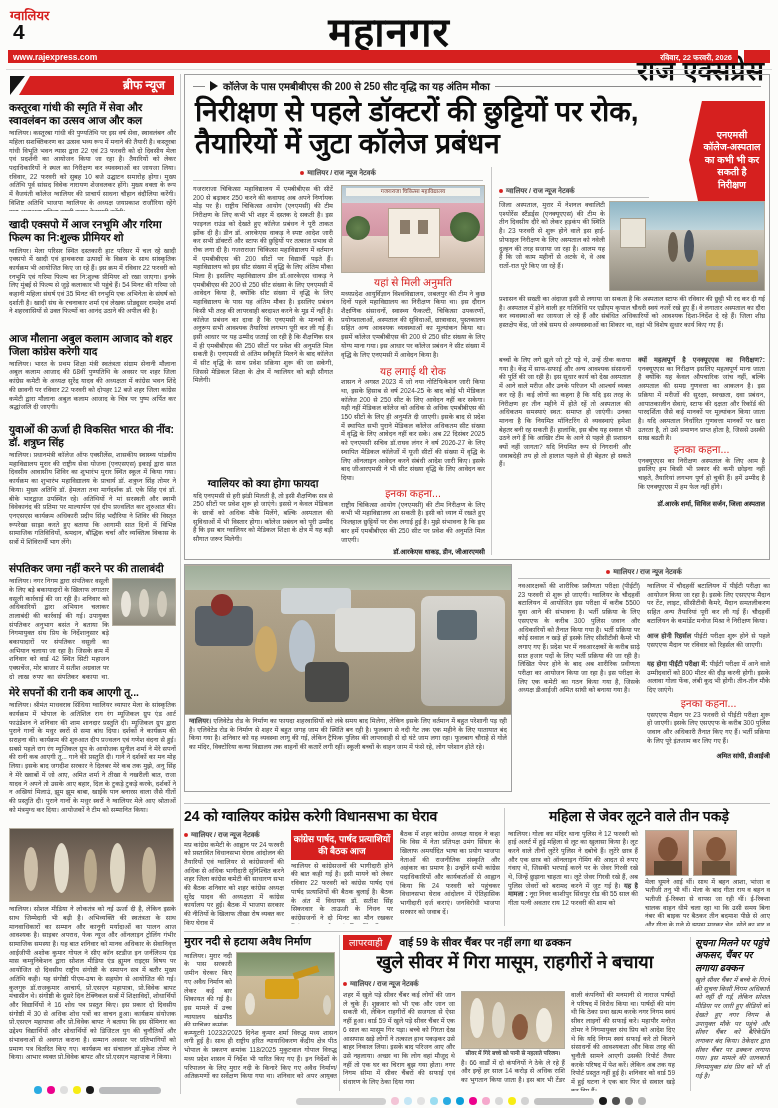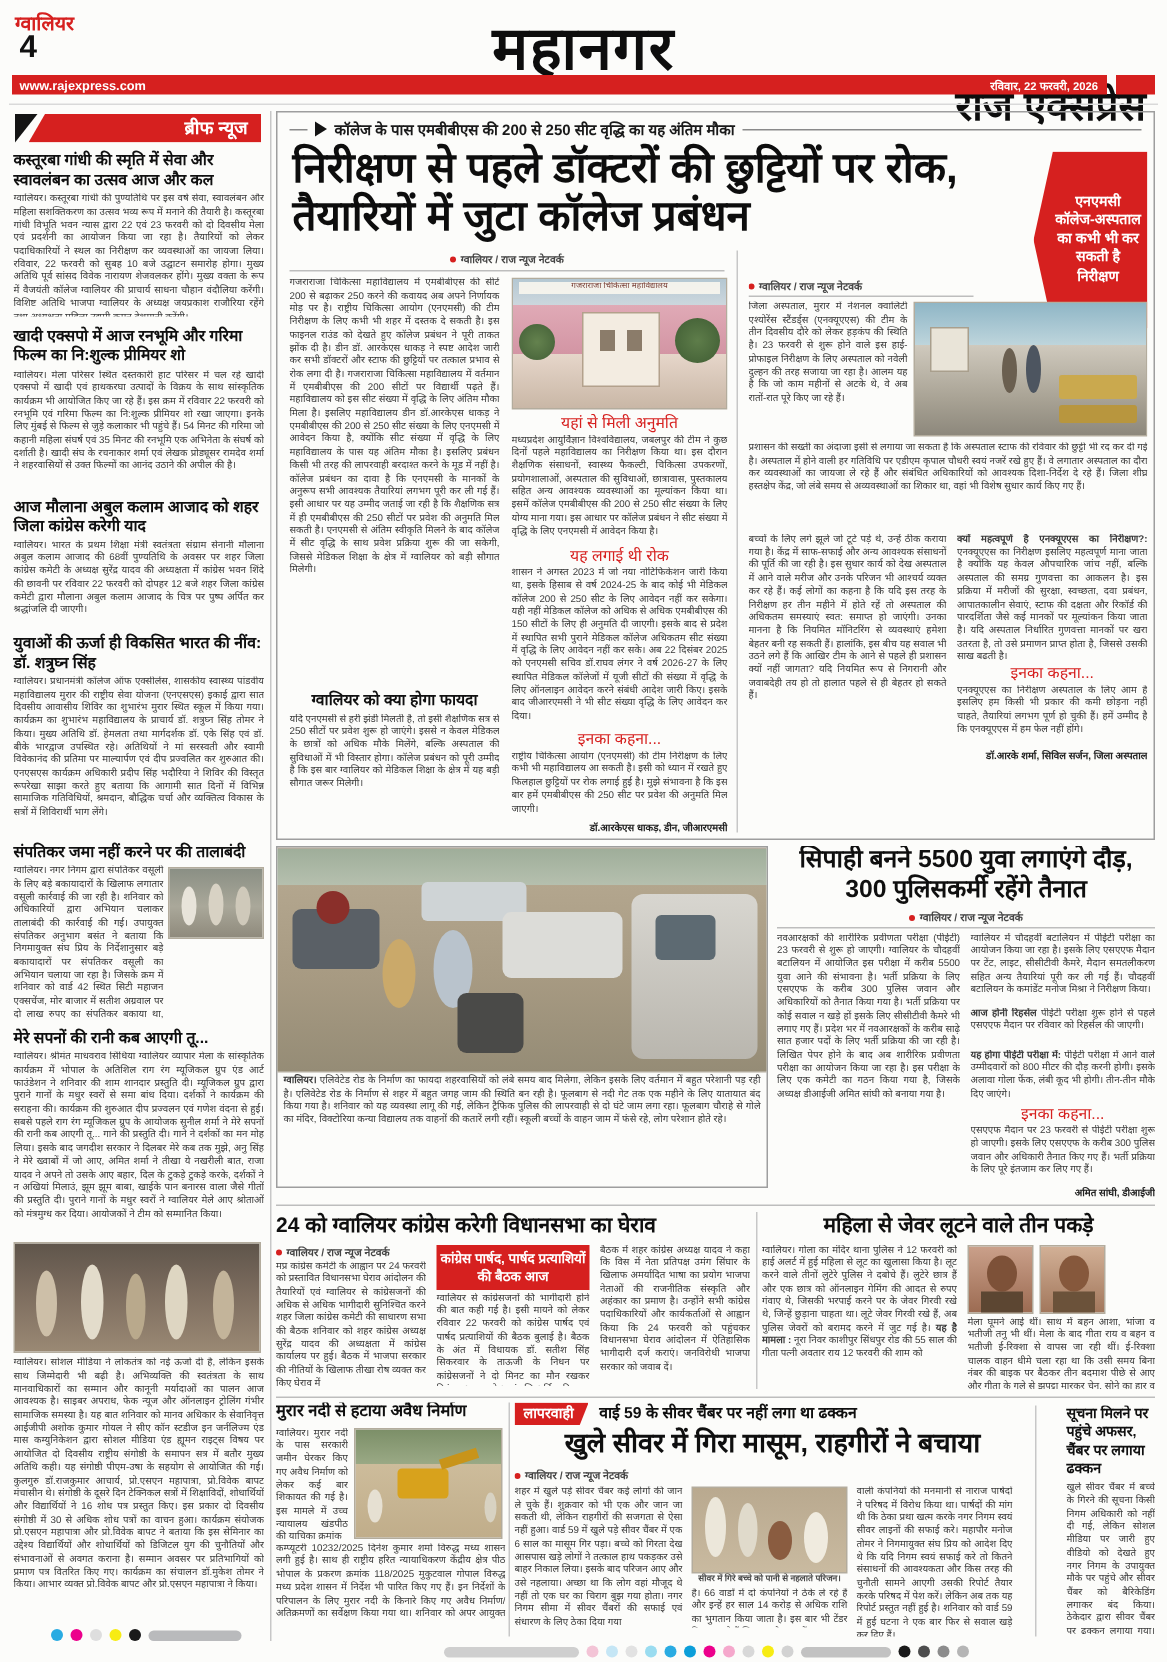--- a/index.html
+++ b/index.html
@@ -40,21 +40,21 @@
   .kicker{display:flex;align-items:center;gap:5px;}
   .kicker .ln{height:1px;background:#8a8a8a;}
   .kicker .arrow{width:0;height:0;border-left:8px solid #141414;border-top:5px solid transparent;border-bottom:5px solid transparent;}
   .kicker .kt{font-size:10px;font-weight:bold;color:#1a1a1a;white-space:nowrap;}
   .h17{font-size:16.5px;font-weight:800;line-height:1.2;color:#0f0f0f;}
   .h15{font-size:14px;font-weight:800;line-height:1.25;color:#0f0f0f;}
   .h19{font-size:18px;font-weight:800;line-height:1.2;color:#0f0f0f;}
   .h11{font-size:11px;font-weight:800;line-height:1.25;color:#0f0f0f;}
   .banner{background:#d6201f;color:#fff;font-size:12.5px;font-weight:bold;text-align:center;line-height:21px;white-space:nowrap;overflow:hidden;}
   .congress-box{background:#d6201f;color:#fff;font-size:9px;font-weight:bold;text-align:center;line-height:1.35;padding:3px 2px;}
-  .label-slant{background:#d6201f;color:#fff;font-size:9.5px;font-weight:bold;text-align:center;line-height:15px;
+  .label-slant{background:#d6201f;color:#fff;font-size:9.5px;font-weight:normal;text-align:center;line-height:15px;
                clip-path:polygon(0 0,100% 0,88% 100%,0 100%);padding:0 10px 0 6px;}
   .subh{font-size:9.5px;font-weight:800;line-height:1.3;color:#101010;}
   .cap{font-size:5.8px;line-height:1.3;color:#4a4a4a;text-align:center;font-weight:bold;}
   .regrow{display:flex;align-items:center;gap:5px;}
   .rdot{width:8px;height:8px;border-radius:50%;flex:none;}
   .rbar{height:7px;border-radius:4px;flex:none;}
   .ph-sign{position:absolute;top:2px;left:4px;right:4px;background:rgba(250,246,238,.9);
            font-size:5.5px;color:#7a4038;text-align:center;line-height:1.4;overflow:hidden;white-space:nowrap;}
 </style>
 </head>
@@ -142,21 +142,21 @@
     </div>
     <div class="abs lead-hl" style="left:10px;top:21px;width:478px;">निरीक्षण से पहले डॉक्टरों की छुट्टियों पर रोक, तैयारियों में जुटा कॉलेज प्रबंधन</div>
     <div class="abs badge" style="left:504px;top:26px;width:76px;height:118px;">एनएमसी कॉलेज-अस्पताल का कभी भी कर सकती है निरीक्षण</div>
 
     <div class="abs byline" style="left:8px;top:93px;width:290px;text-align:center;border-bottom:1px solid #bdbdbd;padding-bottom:3px;">
       <span class="dot"></span><span>ग्वालियर / राज न्यूज नेटवर्क</span>
     </div>
     <div class="abs" style="left:8px;top:110px;width:292px;height:370px;display:flex;gap:8px;">
       <div style="width:140px;overflow:hidden;">
         <div class="tb" style="height:272px;">गजराराजा चिकित्सा महाविद्यालय में एमबीबीएस की सीटें 200 से बढ़ाकर 250 करने की कवायद अब अपने निर्णायक मोड़ पर है। राष्ट्रीय चिकित्सा आयोग (एनएमसी) की टीम निरीक्षण के लिए कभी भी शहर में दस्तक दे सकती है। इस फाइनल राउंड को देखते हुए कॉलेज प्रबंधन ने पूरी ताकत झोंक दी है। डीन डॉ. आरकेएस धाकड़ ने स्पष्ट आदेश जारी कर सभी डॉक्टरों और स्टाफ की छुट्टियों पर तत्काल प्रभाव से रोक लगा दी है। गजराराजा चिकित्सा महाविद्यालय में वर्तमान में एमबीबीएस की 200 सीटों पर विद्यार्थी पढ़ते हैं। महाविद्यालय को इस सीट संख्या में वृद्धि के लिए अंतिम मौका मिला है। इसलिए महाविद्यालय डीन डॉ.आरकेएस धाकड़ ने एमबीबीएस की 200 से 250 सीट संख्या के लिए एनएमसी में आवेदन किया है, क्योंकि सीट संख्या में वृद्धि के लिए महाविद्यालय के पास यह अंतिम मौका है। इसलिए प्रबंधन किसी भी तरह की लापरवाही बरदाश्त करने के मूड में नहीं है। कॉलेज प्रबंधन का दावा है कि एनएमसी के मानकों के अनुरूप सभी आवश्यक तैयारियां लगभग पूरी कर ली गई हैं। इसी आधार पर यह उम्मीद जताई जा रही है कि शैक्षणिक सत्र में ही एमबीबीएस की 250 सीटों पर प्रवेश की अनुमति मिल सकती है। एनएमसी से अंतिम स्वीकृति मिलने के बाद कॉलेज में सीट वृद्धि के साथ प्रवेश प्रक्रिया शुरू की जा सकेगी, जिससे मेडिकल शिक्षा के क्षेत्र में ग्वालियर को बड़ी सौगात मिलेगी।</div>
-        <div class="bsh" style="margin:4px 0 2px;">ग्वालियर को क्या होगा फायदा</div>
+        <div class="bsh" style="margin:20px 0 2px;">ग्वालियर को क्या होगा फायदा</div>
         <div class="tb" style="height:80px;">यदि एनएमसी से हरी झंडी मिलती है, तो इसी शैक्षणिक सत्र से 250 सीटों पर प्रवेश शुरू हो जाएंगे। इससे न केवल मेडिकल के छात्रों को अधिक मौके मिलेंगे, बल्कि अस्पताल की सुविधाओं में भी विस्तार होगा। कॉलेज प्रबंधन को पूरी उम्मीद है कि इस बार ग्वालियर को मेडिकल शिक्षा के क्षेत्र में यह बड़ी सौगात जरूर मिलेगी।</div>
       </div>
       <div style="width:144px;overflow:hidden;">
         <div class="ph" style="width:144px;height:88px;background:linear-gradient(180deg,#b4c7d2 0%,#ccd7dd 20%,#e0aab6 20%,#d395a4 58%,#e6d6ca 58%,#c9b7a6 100%);">
           <span class="ph-sign">गजराराजा चिकित्सा महाविद्यालय</span>
           <span class="rect" style="left:46px;top:22px;width:52px;height:50px;background:#f3ece1;border:1px solid #b3a18c;"></span>
           <span class="rect" style="left:58px;top:34px;width:10px;height:14px;background:#8b7c6a;"></span>
           <span class="rect" style="left:76px;top:34px;width:10px;height:14px;background:#8b7c6a;"></span>
           <span class="blob" style="left:108px;top:26px;width:30px;height:30px;background:radial-gradient(circle,#5e7d4a,#3f5c33);"></span>
           <span class="blob" style="left:4px;top:30px;width:24px;height:24px;background:radial-gradient(circle,#64824e,#425e36);"></span>
@@ -211,21 +211,20 @@
       <span class="blob" style="left:70px;top:60px;width:22px;height:46px;background:#caa96a;"></span>
       <span class="rect" style="left:120px;top:96px;width:44px;height:40px;background:#4a4a48;border-radius:6px;"></span>
     </div>
     <div class="tb" style="padding:2px 4px;height:52px;">
       <b>ग्वालियर।</b>
       <span>एलिवेटेड रोड के निर्माण का फायदा शहरवासियों को लंबे समय बाद मिलेगा, लेकिन इसके लिए वर्तमान में बहुत परेशानी पड़ रही है। एलिवेटेड रोड के निर्माण से शहर में बहुत जगह जाम की स्थिति बन रही है। फूलबाग से नदी गेट तक एक महीने के लिए यातायात बंद किया गया है। शनिवार को यह व्यवस्था लागू की गई, लेकिन ट्रैफिक पुलिस की लापरवाही से दो घंटे जाम लगा रहा। फूलबाग चौराहे से गोले का मंदिर, विक्टोरिया कन्या विद्यालय तक वाहनों की कतारें लगी रहीं। स्कूली बच्चों के वाहन जाम में फंसे रहे, लोग परेशान होते रहे।</span>
     </div>
   </div>
 
   <div class="abs" style="left:518px;top:564px;width:252px;height:236px;overflow:hidden;">
-    <div class="h17" style="text-align:center;">सिपाही बनने 5500 युवा लगाएंगे दौड़, 300 पुलिसकर्मी रहेंगे तैनात</div>
     <div class="byline" style="text-align:center;margin:3px 0;border-bottom:1px solid #bdbdbd;padding-bottom:2px;">
       <span class="dot"></span><span>ग्वालियर / राज न्यूज नेटवर्क</span>
     </div>
     <div style="display:flex;gap:7px;">
       <div class="tb" style="width:122px;height:178px;">नवआरक्षकों की शारीरिक प्रवीणता परीक्षा (पीईटी) 23 फरवरी से शुरू हो जाएगी। ग्वालियर के चौदहवीं बटालियन में आयोजित इस परीक्षा में करीब 5500 युवा आने की संभावना है। भर्ती प्रक्रिया के लिए एसएएफ के करीब 300 पुलिस जवान और अधिकारियों को तैनात किया गया है। भर्ती प्रक्रिया पर कोई सवाल न खड़े हों इसके लिए सीसीटीवी कैमरे भी लगाए गए हैं। प्रदेश भर में नवआरक्षकों के करीब साढ़े सात हजार पदों के लिए भर्ती प्रक्रिया की जा रही है। लिखित पेपर होने के बाद अब शारीरिक प्रवीणता परीक्षा का आयोजन किया जा रहा है। इस परीक्षा के लिए एक कमेटी का गठन किया गया है, जिसके अध्यक्ष डीआईजी अमित सांघी को बनाया गया है।</div>
       <div style="width:123px;overflow:hidden;">
         <div class="tb" style="height:48px;">ग्वालियर में चौदहवीं बटालियन में पीईटी परीक्षा का आयोजन किया जा रहा है। इसके लिए एसएएफ मैदान पर टेंट, लाइट, सीसीटीवी कैमरे, मैदान समतलीकरण सहित अन्य तैयारियां पूरी कर ली गई हैं। चौदहवीं बटालियन के कमांडेंट मनोज मिश्रा ने निरीक्षण किया।</div>
         <div class="tb" style="height:26px;margin-top:2px;"><b>आज होनी रिहर्सल</b> <span>पीईटी परीक्षा शुरू होने से पहले एसएएफ मैदान पर रविवार को रिहर्सल की जाएगी।</span></div>
         <div class="tb" style="height:34px;margin-top:2px;"><b>यह होगा पीईटी परीक्षा में:</b> <span>पीईटी परीक्षा में आने वाले उम्मीदवारों को 800 मीटर की दौड़ करनी होगी। इसके अलावा गोला फेंक, लंबी कूद भी होगी। तीन-तीन मौके दिए जाएंगे।</span></div>
         <div class="rsh" style="margin:3px 0 1px;">इनका कहना...</div>
@@ -297,21 +296,21 @@
   </div>
 
   <div class="vline" style="left:339px;top:935px;height:156px;"></div>
 
   <div class="abs" style="left:343px;top:935px;width:427px;height:158px;">
     <div style="display:flex;align-items:center;gap:7px;height:15px;width:330px;">
       <span class="label-slant">लापरवाही</span>
       <span class="h11" style="font-size:10.5px;">वाई 59 के सीवर चैंबर पर नहीं लगा था ढक्कन</span>
     </div>
     <div class="abs h19" style="left:0;top:17px;width:344px;text-align:center;">खुले सीवर में गिरा मासूम, राहगीरों ने बचाया</div>
-    <div class="abs" style="right:0;top:2px;width:80px;height:154px;overflow:hidden;border-left:1px solid #c7c7c7;padding-left:20px;">
+    <div class="abs" style="right:0;top:2px;width:80px;height:154px;overflow:hidden;border-left:1px solid #c7c7c7;padding-left:4px;font-style:italic;">
       <div class="subh">सूचना मिलने पर पहुंचे अफसर, चैंबर पर लगाया ढक्कन</div>
       <div class="tb" style="height:112px;margin-top:2px;">खुले सीवर चैंबर में बच्चे के गिरने की सूचना किसी निगम अधिकारी को नहीं दी गई, लेकिन सोशल मीडिया पर जारी हुए वीडियो को देखते हुए नगर निगम के उपायुक्त मौके पर पहुंचे और सीवर चैंबर को बैरिकेडिंग लगाकर बंद किया। ठेकेदार द्वारा सीवर चैंबर पर ढक्कन लगाया गया। इस मामले की जानकारी निगमायुक्त संघ प्रिय को भी दी गई है।</div>
     </div>
     <div class="abs byline" style="left:0;top:44px;width:150px;">
       <span class="dot"></span><span>ग्वालियर / राज न्यूज नेटवर्क</span>
     </div>
     <div class="abs" style="left:0;top:56px;width:336px;height:100px;display:flex;gap:6px;">
       <div class="tb" style="width:112px;height:100px;">शहर में खुले पड़े सीवर चैंबर कई लोगों की जान ले चुके हैं। शुक्रवार को भी एक और जान जा सकती थी, लेकिन राहगीरों की सजगता से ऐसा नहीं हुआ। वार्ड 59 में खुले पड़े सीवर चैंबर में एक 6 साल का मासूम गिर पड़ा। बच्चे को गिरता देख आसपास खड़े लोगों ने तत्काल हाथ पकड़कर उसे बाहर निकाल लिया। इसके बाद परिजन आए और उसे नहलाया। अच्छा था कि लोग वहां मौजूद थे नहीं तो एक घर का चिराग बुझ गया होता। नगर निगम सीमा में सीवर चैंबरों की सफाई एवं संधारण के लिए ठेका दिया गया</div>
       <div style="width:104px;">
         <div class="ph" style="width:104px;height:58px;background:linear-gradient(180deg,#b9a98f 0%,#c9baa0 100%);">

